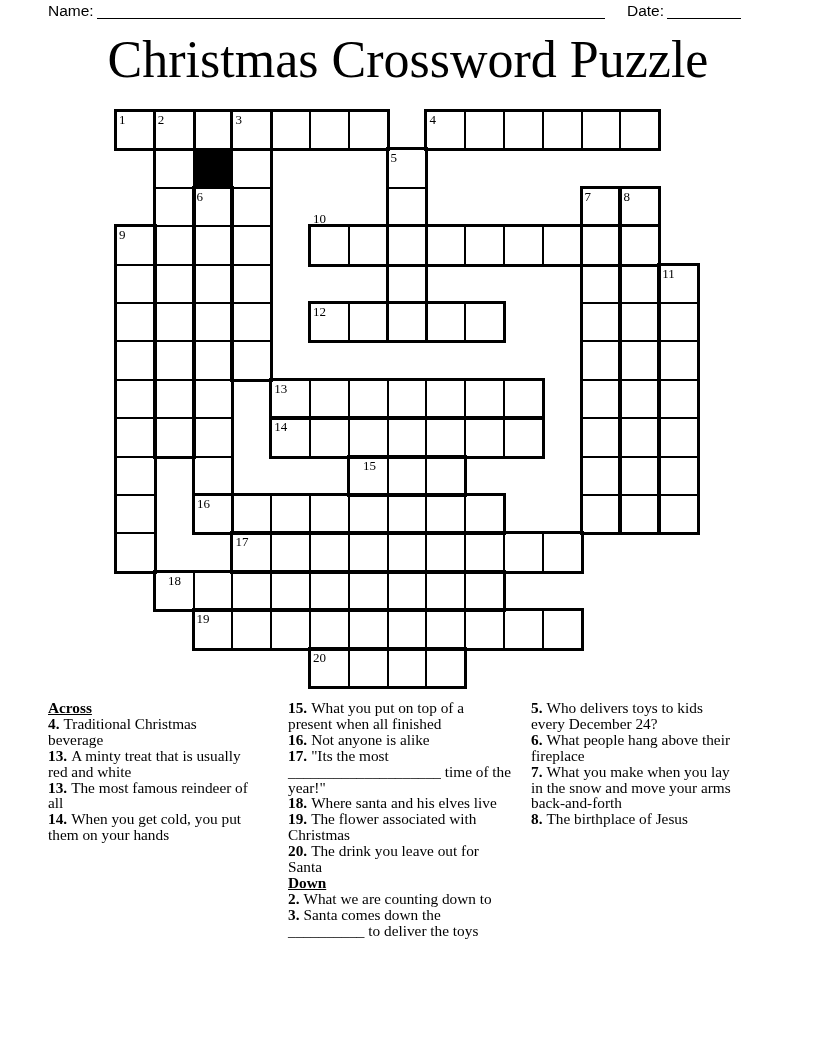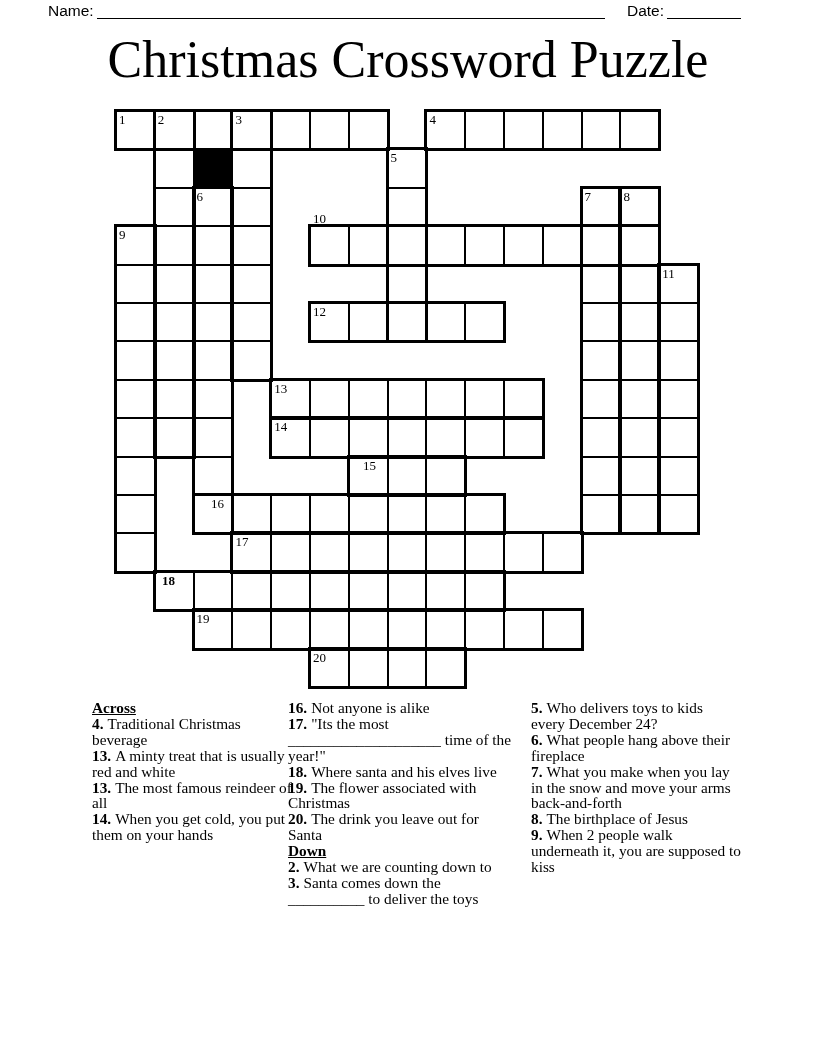--- a/index.html
+++ b/index.html
@@ -210,43 +210,45 @@
       <span class="cellnum" style="left: 547.2px; top: 156.6px;">11</span>
       <div class="word-outline" style="left: 193px; top: 191px; width: 198px; height: 42.4px;"></div>
       <span class="cellnum" style="left: 198px; top: 195px;">12</span>
       <div class="word-outline" style="left: 154.2px; top: 267.8px; width: 275.6px; height: 42.4px;"></div>
       <span class="cellnum" style="left: 159.2px; top: 271.8px;">13</span>
       <div class="word-outline" style="left: 154.2px; top: 306.2px; width: 275.6px; height: 42.4px;"></div>
       <span class="cellnum" style="left: 159.2px; top: 310.2px;">14</span>
       <div class="word-outline" style="left: 231.8px; top: 344.6px; width: 120.4px; height: 42.4px;"></div>
       <span class="cellnum" style="left: 248px; top: 348.6px;">15</span>
       <div class="word-outline" style="left: 76.6px; top: 383px; width: 314.4px; height: 42.4px;"></div>
-      <span class="cellnum" style="left: 96px; top: 387px;">16</span>
+      <span class="cellnum" style="left: 82px; top: 387px;">16</span>
       <div class="word-outline" style="left: 115.4px; top: 421.4px; width: 353.2px; height: 42.4px;"></div>
       <span class="cellnum" style="left: 120.4px; top: 425.4px;">17</span>
       <div class="word-outline" style="left: 37.8px; top: 459.8px; width: 353.2px; height: 42.4px;"></div>
-      <span class="cellnum" style="left: 47px; top: 463.8px; font-weight: bold;">18</span>
+      <span class="cellnum" style="left: 53px; top: 463.8px;">18</span>
       <div class="word-outline" style="left: 76.6px; top: 498.2px; width: 392px; height: 42.4px;"></div>
       <span class="cellnum" style="left: 81.6px; top: 502.2px;">19</span>
       <div class="word-outline" style="left: 193px; top: 536.6px; width: 159.2px; height: 42.4px;"></div>
       <span class="cellnum" style="left: 198px; top: 540.6px;">20</span>
     </div>
 
-  <div class="clue-col" id="clue-col-0" style="left:48px;margin-left:44px;">
+  <div class="clue-col" id="clue-col-0" style="left:48px;">
       <div class="hdr">Across</div>
       <div class="clue"><span class="cnum">4.</span><span class="ctext">Traditional Christmas
 beverage</span></div>
       <div class="clue"><span class="cnum">13.</span><span class="ctext">A minty treat that is usually
 red and white</span></div>
       <div class="clue"><span class="cnum">13.</span><span class="ctext">The most famous reindeer of
 all</span></div>
       <div class="clue"><span class="cnum">14.</span><span class="ctext">When you get cold, you put
 them on your hands</span></div>
     </div>
   <div class="clue-col" id="clue-col-1" style="left:288px;">
+      <div class="clue"><span class="cnum">15.</span><span class="ctext">What you put on top of a
+present when all finished</span></div>
       <div class="clue"><span class="cnum">16.</span><span class="ctext">Not anyone is alike</span></div>
       <div class="clue"><span class="cnum">17.</span><span class="ctext">"Its the most
 ____________________ time of the
 year!"</span></div>
       <div class="clue"><span class="cnum">18.</span><span class="ctext">Where santa and his elves live</span></div>
       <div class="clue"><span class="cnum">19.</span><span class="ctext">The flower associated with
 Christmas</span></div>
       <div class="clue"><span class="cnum">20.</span><span class="ctext">The drink you leave out for
 Santa</span></div>
       <div class="hdr">Down</div>
@@ -256,18 +258,15 @@
     </div>
   <div class="clue-col" id="clue-col-2" style="left:531px;">
       <div class="clue"><span class="cnum">5.</span><span class="ctext">Who delivers toys to kids
 every December 24?</span></div>
       <div class="clue"><span class="cnum">6.</span><span class="ctext">What people hang above their
 fireplace</span></div>
       <div class="clue"><span class="cnum">7.</span><span class="ctext">What you make when you lay
 in the snow and move your arms
 back-and-forth</span></div>
       <div class="clue"><span class="cnum">8.</span><span class="ctext">The birthplace of Jesus</span></div>
-      <div class="clue"><span class="cnum">9.</span><span class="ctext">When 2 people walk
-underneath it, you are supposed to
-kiss</span></div>
     </div>
 
 </div>
 
 </body></html>

